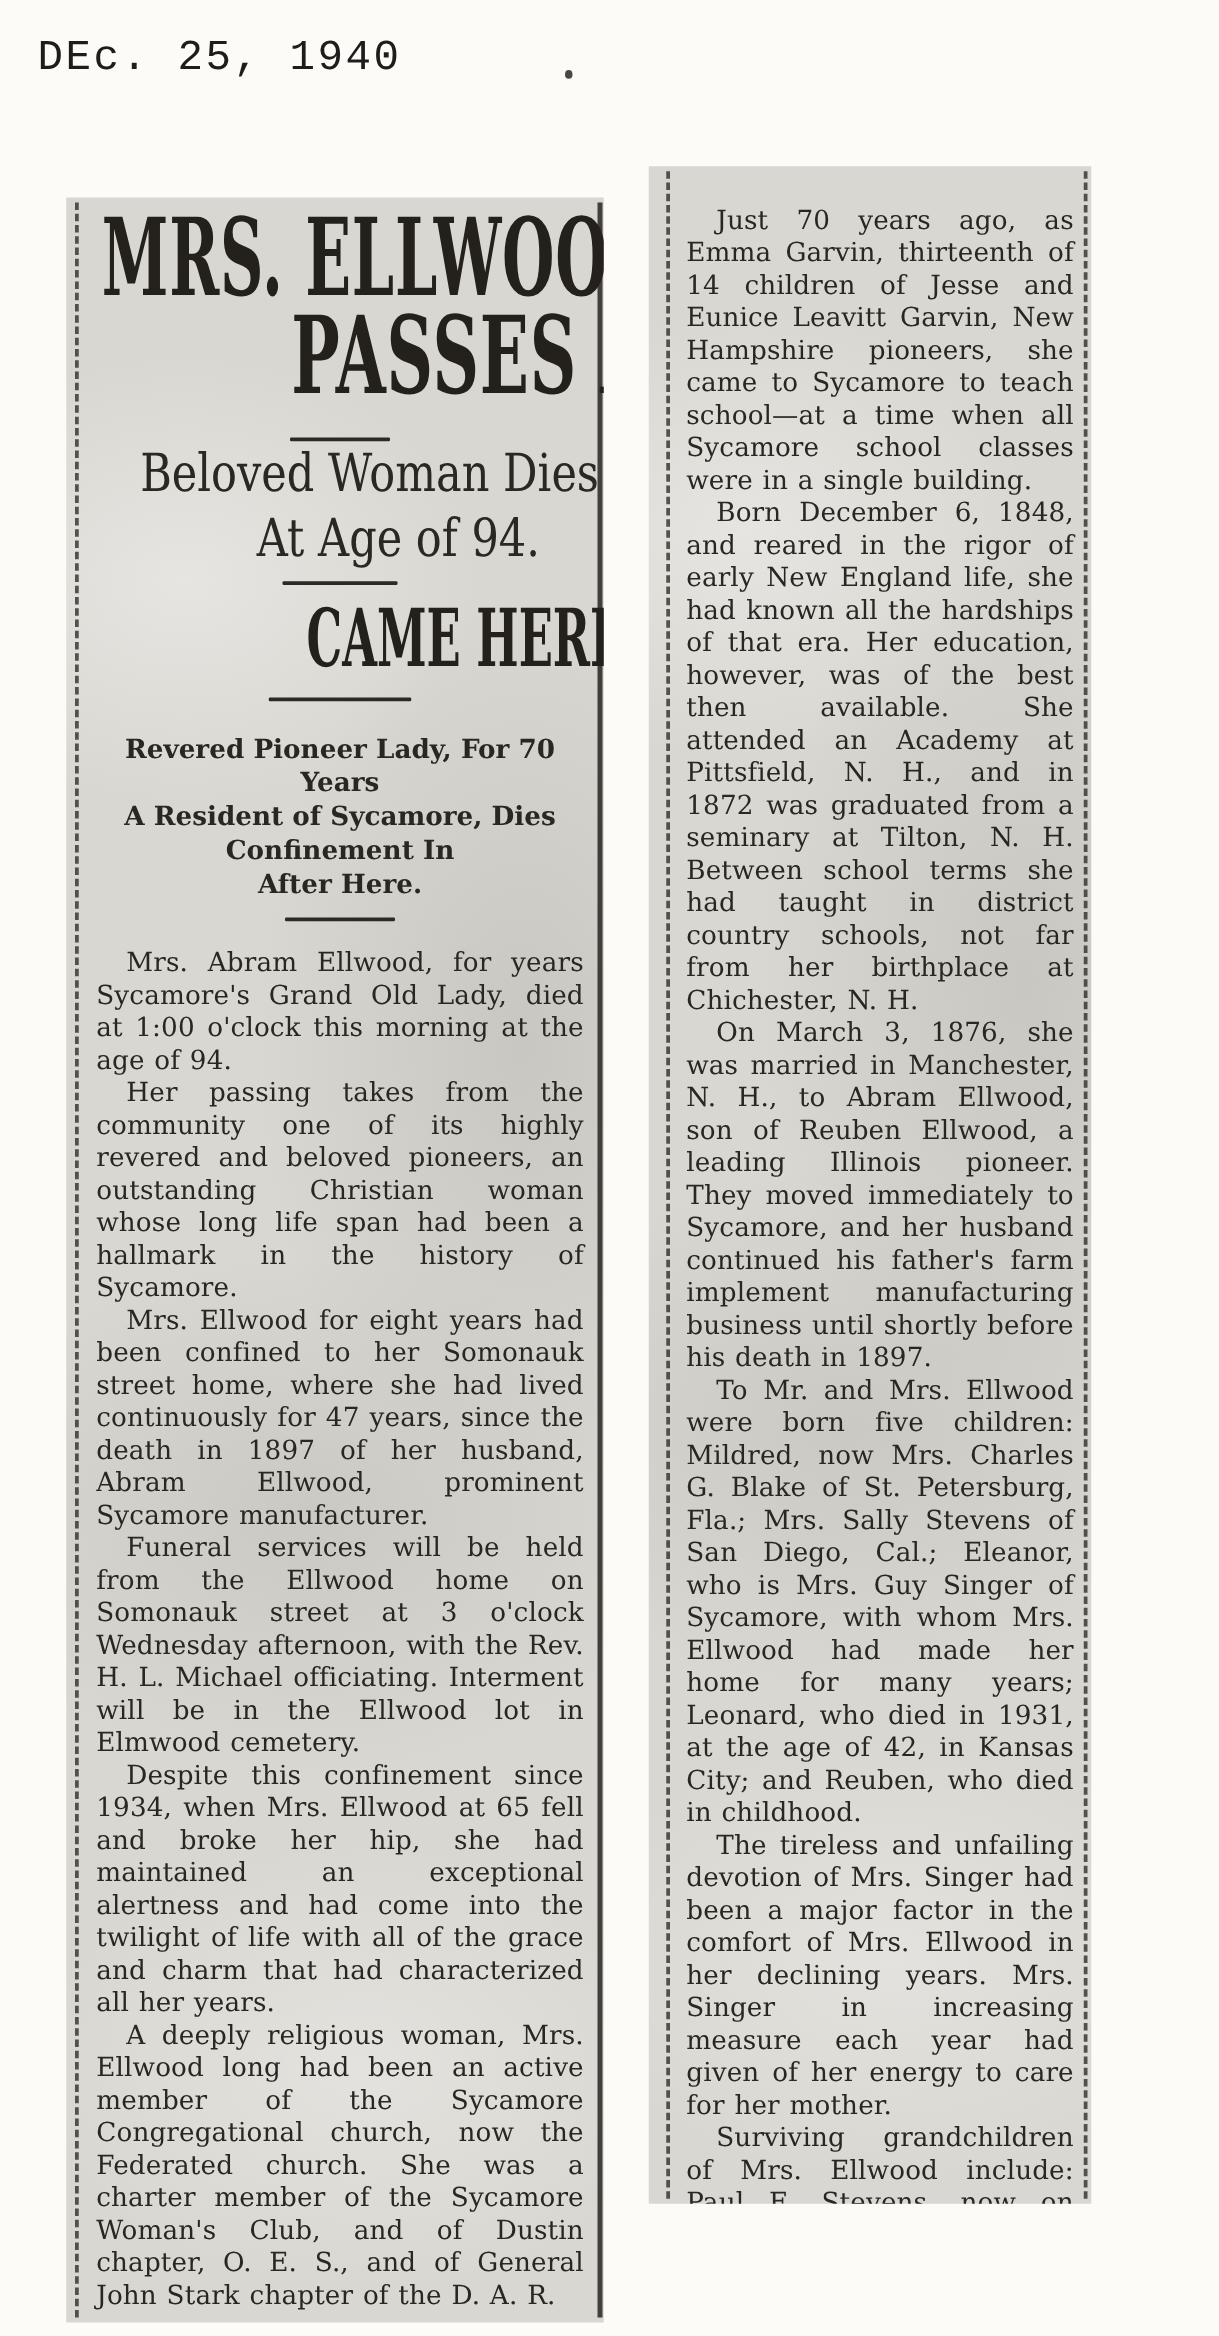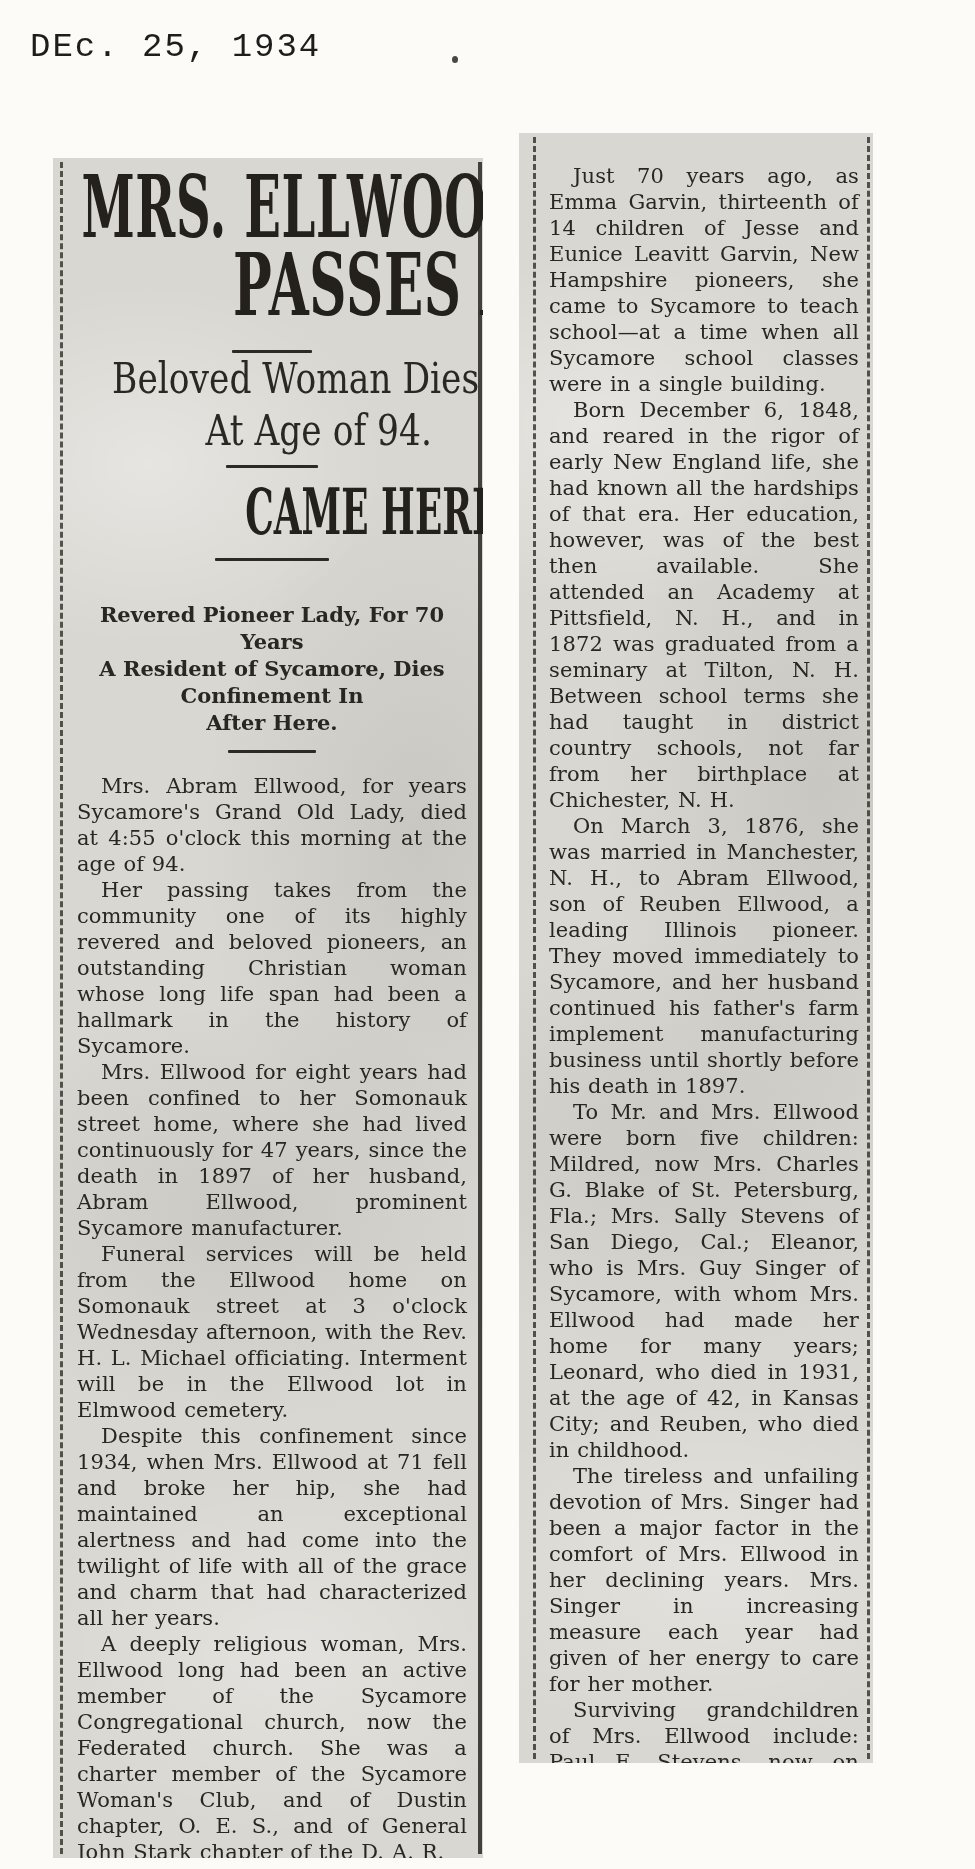--- a/index.html
+++ b/index.html
@@ -79,39 +79,39 @@
     white-space:nowrap; color:#2b2823;
   }
 
   .kicker { margin:14px 0 0 0; font-weight:bold; text-align:center; color:#24211c; }
   .kicker-line {
     display:inline-block; white-space:nowrap;
     font-size:64px; line-height:60px;
     transform:scale(.56,1); transform-origin:50% 50%;
   }
 
-  .subdeck { margin-top:40px; text-align:center; font-weight:bold; }
+  .subdeck { margin-top:24px; text-align:center; font-weight:bold; }
   .subdeck-line { display:block; font-size:21px; line-height:27px; color:#2a2722; }
 
   
   .body-copy { margin-top:20px; }
   .clip-right .body-copy { margin-top:0; }
   .body-copy p {
     margin:0; font-size:21px; line-height:26px;
     text-align:justify; text-indent:24px;
     letter-spacing:.1px; word-spacing:1px;
     color:#2a2622;
   }
 </style>
 </head>
 <body>
 
 <div class="page">
 
-  <div class="date-line">DEc. 25, 1934</div>
+  <div class="date-line">DEc. 25, 1940</div>
   <div class="ink-speck"></div>
 
   <section class="clip clip-left">
     <div class="vrule vrule-left"></div>
     <div class="vrule vrule-solid"></div>
 
     <h1 class="headline">
       <span class="hl-line hl-1">MRS. ELLWOOD</span>
       <span class="hl-line hl-2">PASSES AWAY</span>
     </h1>
@@ -134,25 +134,25 @@
     <div class="subdeck">
       <span class="subdeck-line">Revered Pioneer Lady, For 70 Years</span>
       <span class="subdeck-line">A Resident of Sycamore, Dies</span>
       <span class="subdeck-line">Confinement In</span>
       <span class="subdeck-line">After Here.</span>
     </div>
 
     <div class="rule rule-4"></div>
 
     <div class="body-copy">
-      <p>Mrs. Abram Ellwood, for years Sycamore's Grand Old Lady, died at 4:55 o'clock this morning at the age of 94.</p>
+      <p>Mrs. Abram Ellwood, for years Sycamore's Grand Old Lady, died at 1:00 o'clock this morning at the age of 94.</p>
       <p>Her passing takes from the community one of its highly revered and beloved pioneers, an outstanding Christian woman whose long life span had been a hallmark in the history of Sycamore.</p>
       <p>Mrs. Ellwood for eight years had been confined to her Somonauk street home, where she had lived continuously for 47 years, since the death in 1897 of her husband, Abram Ellwood, prominent Sycamore manufacturer.</p>
       <p>Funeral services will be held from the Ellwood home on Somonauk street at 3 o'clock Wednesday afternoon, with the Rev. H. L. Michael officiating. Interment will be in the Ellwood lot in Elmwood cemetery.</p>
-      <p>Despite this confinement since 1934, when Mrs. Ellwood at 71 fell and broke her hip, she had maintained an exceptional alertness and had come into the twilight of life with all of the grace and charm that had characterized all her years.</p>
+      <p>Despite this confinement since 1934, when Mrs. Ellwood at 65 fell and broke her hip, she had maintained an exceptional alertness and had come into the twilight of life with all of the grace and charm that had characterized all her years.</p>
       <p>A deeply religious woman, Mrs. Ellwood long had been an active member of the Sycamore Congregational church, now the Federated church. She was a charter member of the Sycamore Woman's Club, and of Dustin chapter, O. E. S., and of General John Stark chapter of the D. A. R.</p>
     </div>
   </section>
 
   <section class="clip clip-right">
     <div class="vrule vrule-left" style="left:14px;"></div>
     <div class="vrule vrule-right"></div>
 
     <div class="body-copy">
       <p>Just 70 years ago, as Emma Garvin, thirteenth of 14 children of Jesse and Eunice Leavitt Garvin, New Hampshire pioneers, she came to Sycamore to teach school—at a time when all Sycamore school classes were in a single building.</p>

